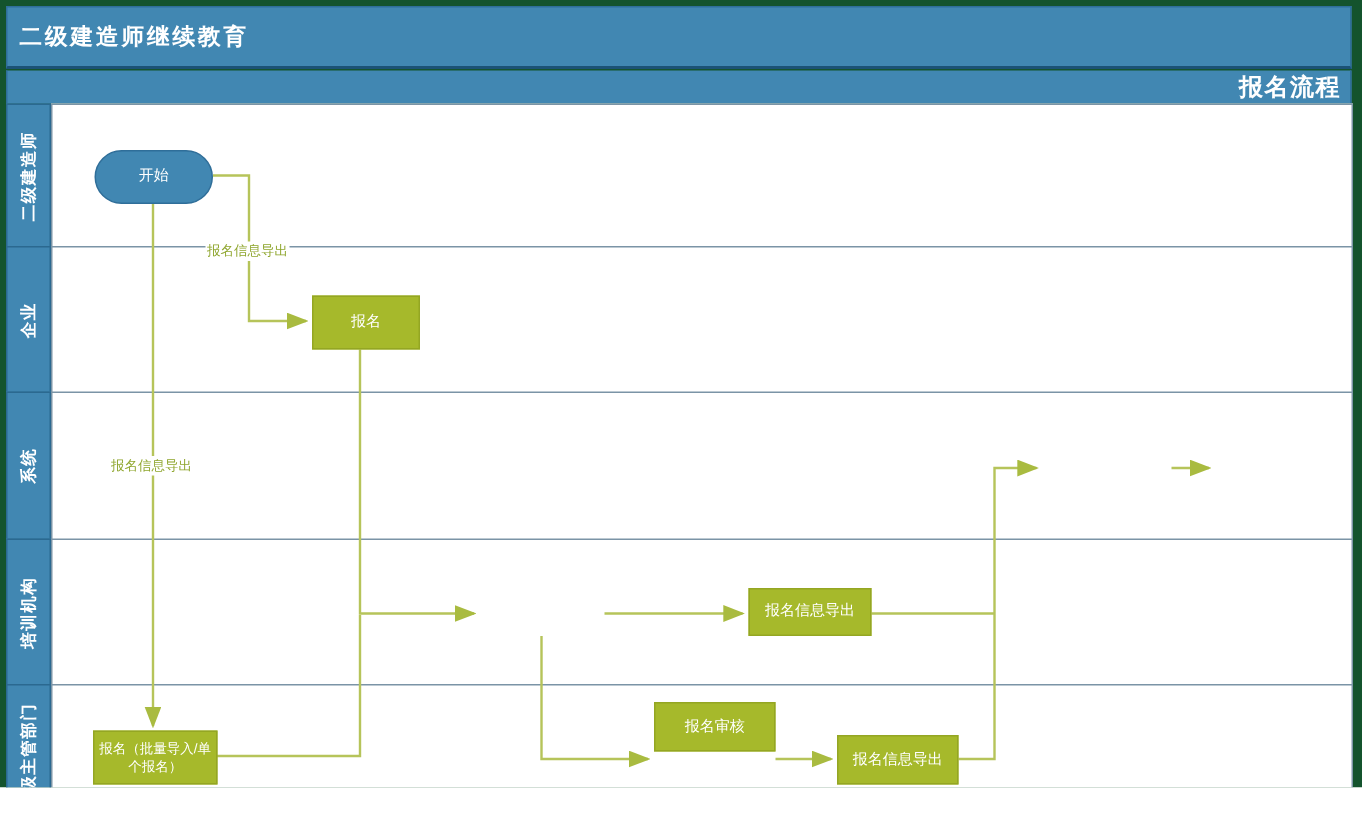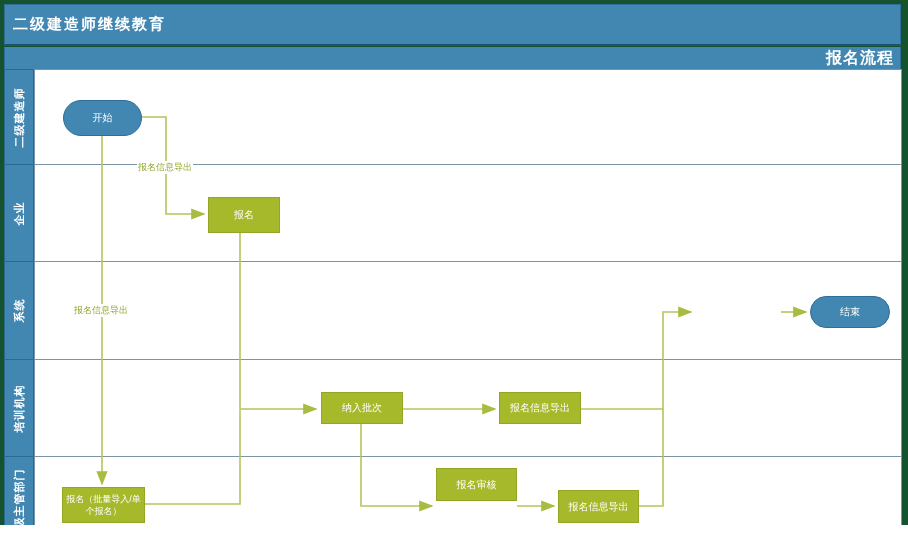--- a/index.html
+++ b/index.html
@@ -107,32 +107,26 @@
   </svg>
 
   <div class="node terminal" style="left:63px;top:100px;width:79px;height:36px">
     <span>开始</span>
   </div>
 
   <div class="node process" style="left:208px;top:197px;width:72px;height:36px">
     <span>报名</span>
   </div>
 
-  <div class="node process" style="left:321px;top:392px;width:82px;height:32px">
-    <span>纳入批次</span>
-  </div>
 
   <div class="node process" style="left:499px;top:392px;width:82px;height:32px">
     <span>报名信息导出</span>
   </div>
 
 
-  <div class="node terminal" style="left:810px;top:296px;width:80px;height:32px">
-    <span>结束</span>
-  </div>
 
   <div class="node process" style="left:62px;top:487px;width:83px;height:36px;font-size:9px;padding:16px 2px">
     <span>报名（批量导入/单个报名）</span>
   </div>
 
   <div class="node process" style="left:436px;top:468px;width:81px;height:33px">
     <span>报名审核</span>
   </div>
 
   <div class="node process" style="left:558px;top:490px;width:81px;height:33px">

